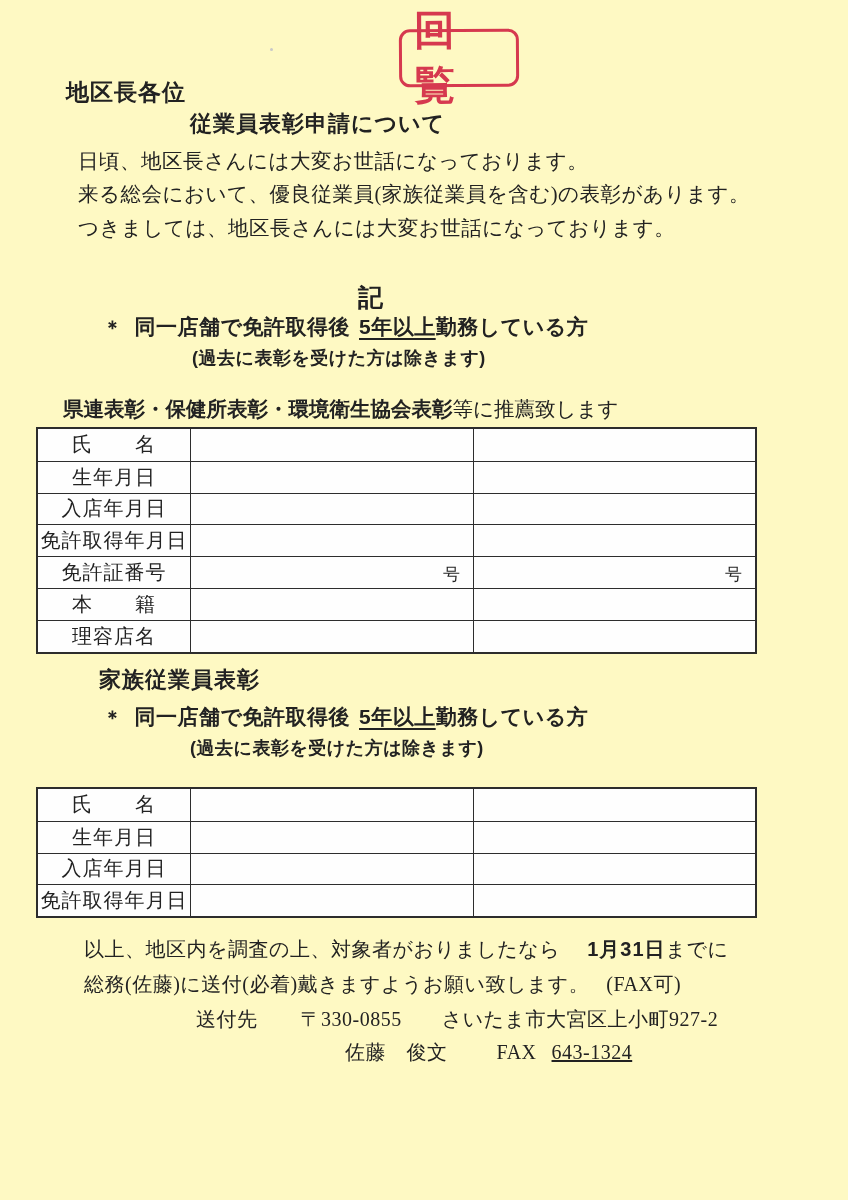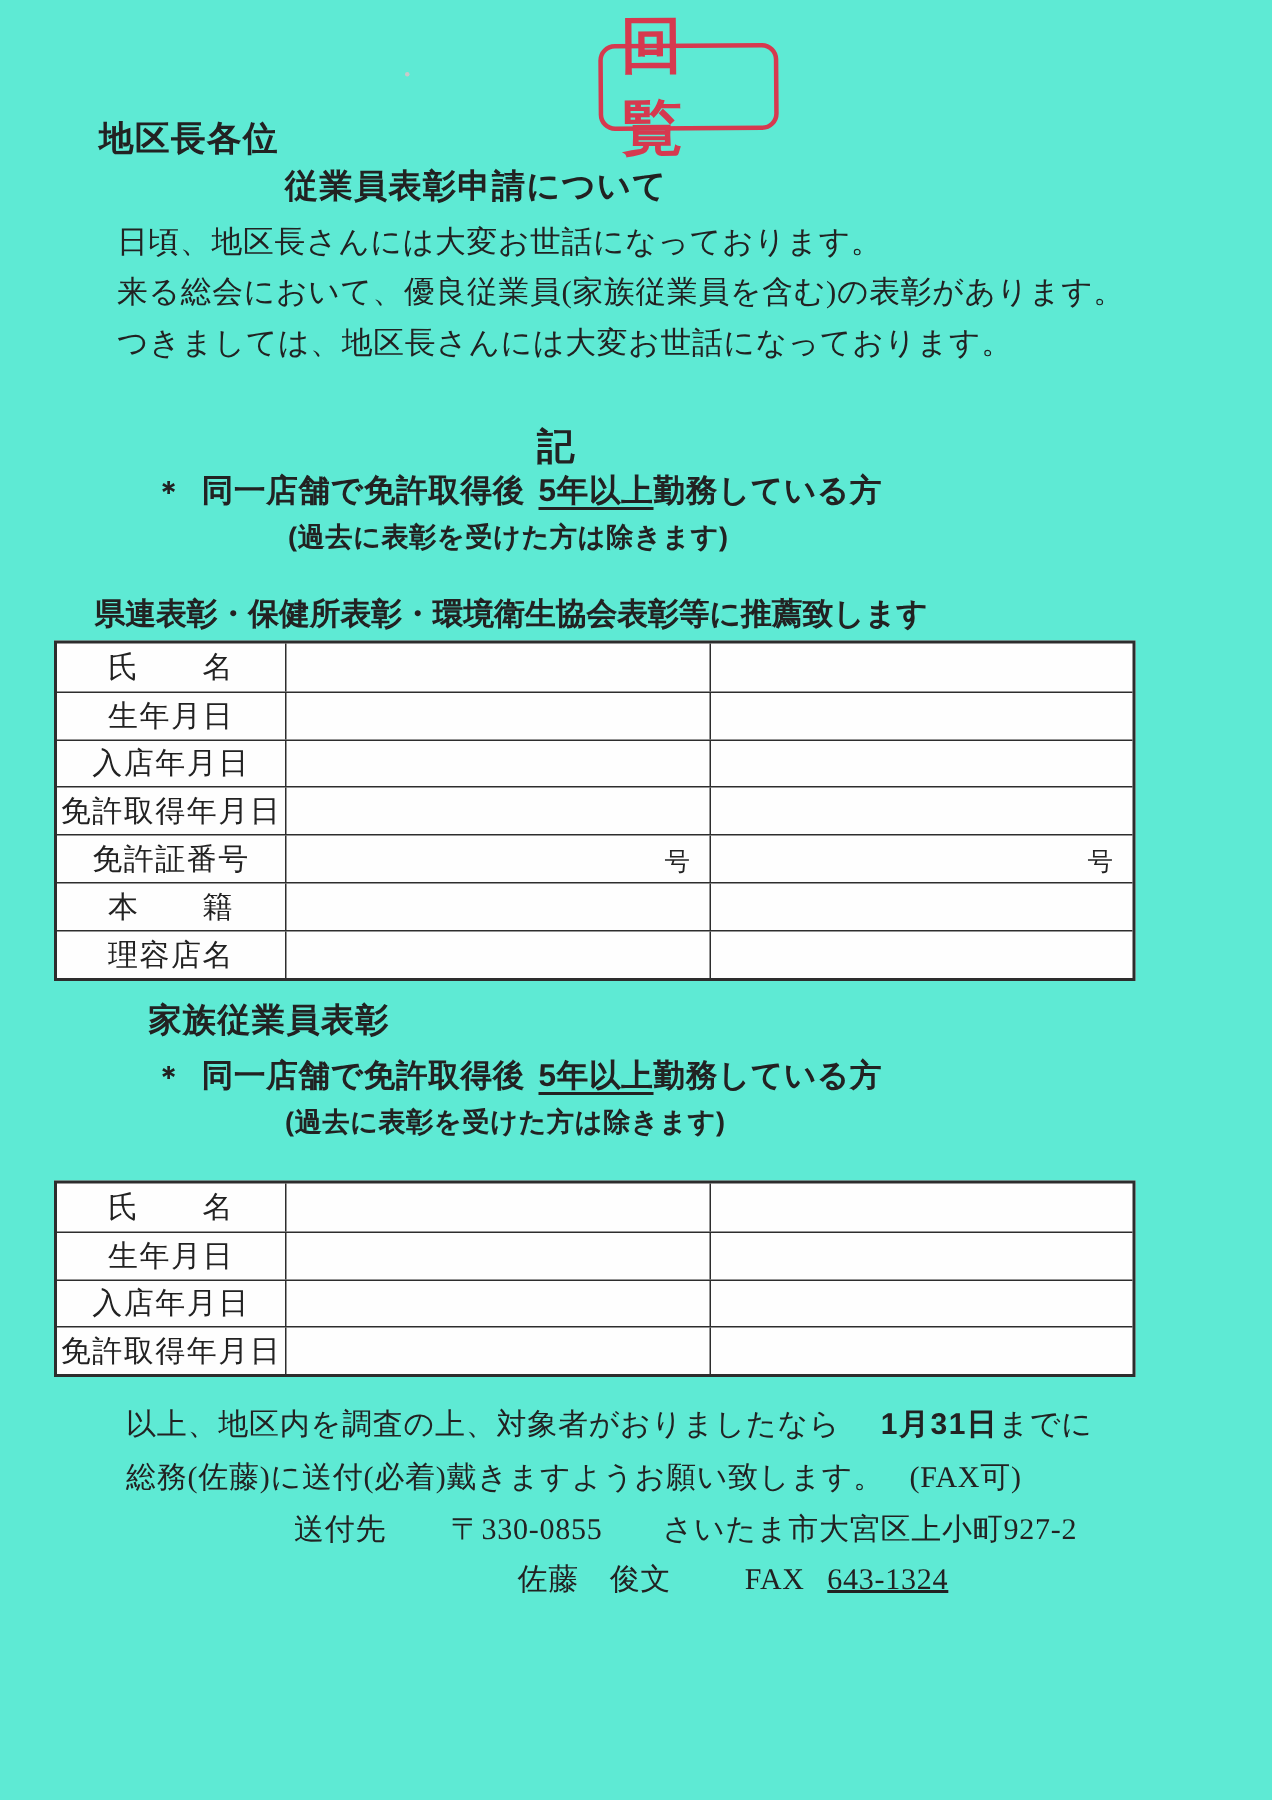--- a/index.html
+++ b/index.html
@@ -1,19 +1,19 @@
 <!DOCTYPE html>
 <html><head>
 <meta charset="utf-8">
 <style>
   * { margin:0; padding:0; box-sizing:border-box; }
   html,body { background:#e8e8e8; }
   .page {
     position:relative; width:848px; height:1200px; margin:0 auto;
-    background:#5eead4; overflow:hidden;
+    background:#fef9c3; overflow:hidden;
     font-family:"Liberation Serif","DejaVu Serif",serif;
     color:#222;
   }
   .abs { position:absolute; }
   .gothic { font-family:"Liberation Sans","DejaVu Sans",sans-serif; font-weight:bold; }
 
   
   .stamp {
     left:399px; top:29px; width:120px; height:58px;
     border:3.5px solid #d6394f; border-radius:11px;
@@ -37,21 +37,21 @@
   .bullet-line { font-size:21px; letter-spacing:0.5px; }
   .bullet-line .marker { margin-right:12px; font-size:19px; }
   .bullet-line .uline { margin-left:9px; text-decoration:underline; text-underline-offset:4px; }
   .b1 { left:103px; top:313px; }
   .b2 { left:103px; top:703px; }
   .excl { font-size:18px; letter-spacing:0.5px; }
   .e1 { left:192px; top:346px; }
   .e2 { left:190px; top:736px; }
 
   .caption { left:63px; top:395px; font-size:20.5px; }
-  .caption .rest { font-family:"Liberation Serif","DejaVu Serif",serif; font-weight:bold; }
+  .caption .rest { font-family:"Liberation Serif","DejaVu Serif",serif; font-weight:normal; }
 
   .sec2-heading { left:99px; top:665px; font-size:22px; letter-spacing:1px; }
 
   
   .ftable { border:2.3px solid #2d2d2d; background:#fefefe; }
   .t1 { left:36px; top:427px; width:721px; }
   .t2 { left:36px; top:787px; width:721px; }
   .trow { display:grid; grid-template-columns:152px 283px 282px; height:31.8px; }
   .trow + .trow { border-top:1.6px solid #2d2d2d; }
   .tcell { border-left:1.6px solid #2d2d2d; display:flex; align-items:center; }

